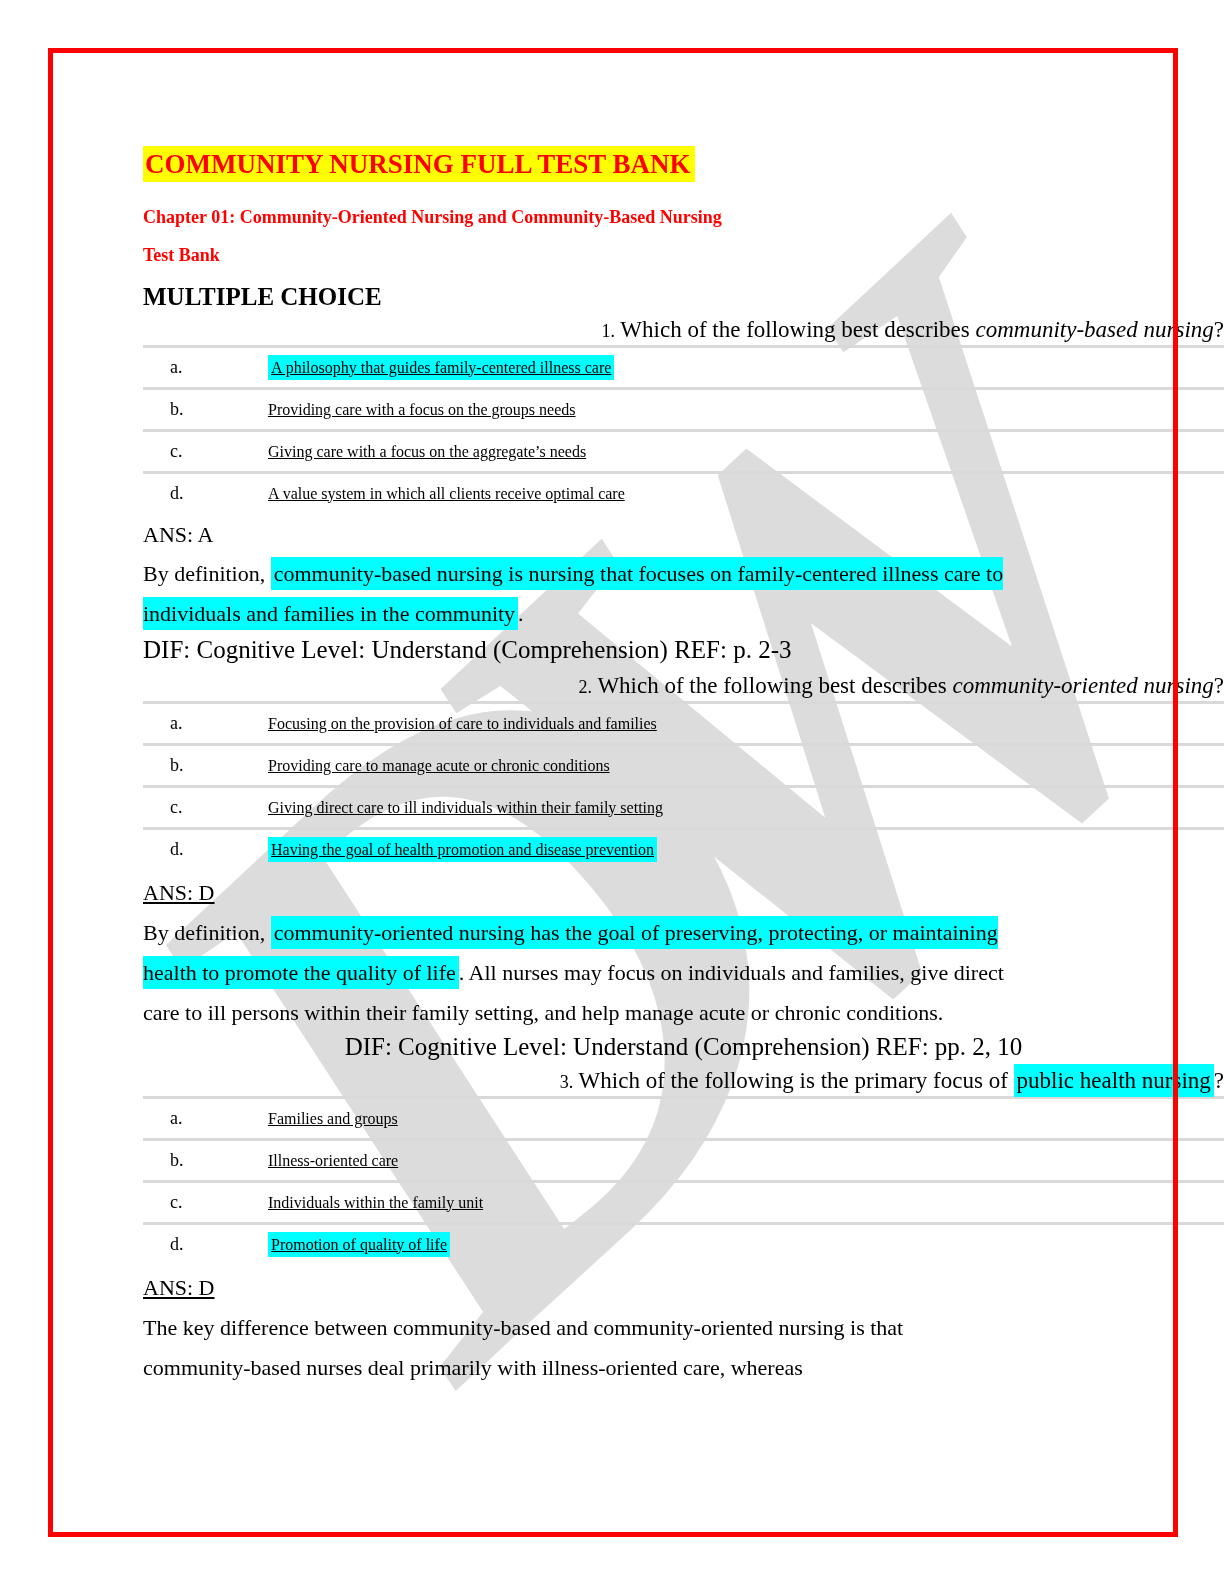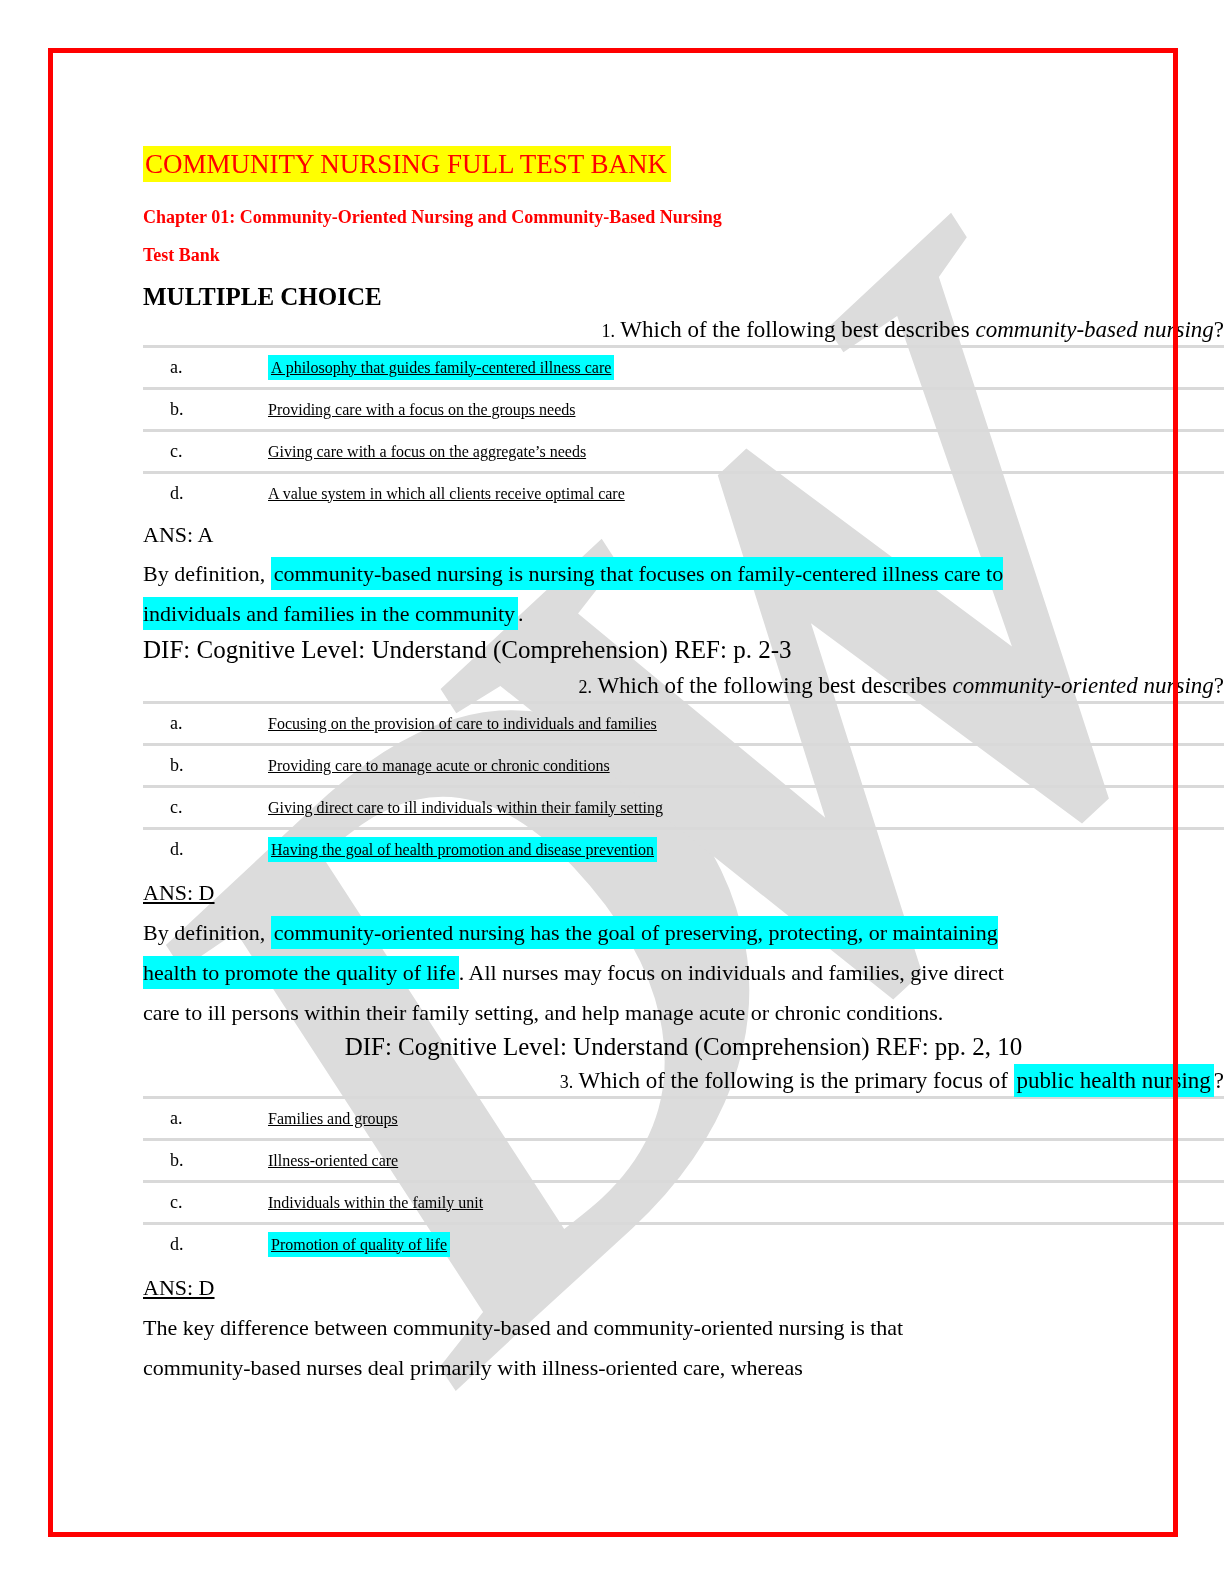--- a/index.html
+++ b/index.html
@@ -49,21 +49,21 @@
   .content {
     position: relative;
     z-index: 2;
     padding: 146px 0 0 143px;
   }
 
   .doc-title {
     margin: 0;
     font-size: 27px;
     line-height: 36px;
-    font-weight: normal;
+    font-weight: bold;
   }
   .doc-title .yellow-hl {
     background: #ffff00;
     color: #ff0000;
     padding: 3px 4px 3px 2px;
   }
 
   .chapter-heading {
     margin: 16px 0 0 0;
     font-size: 18px;

